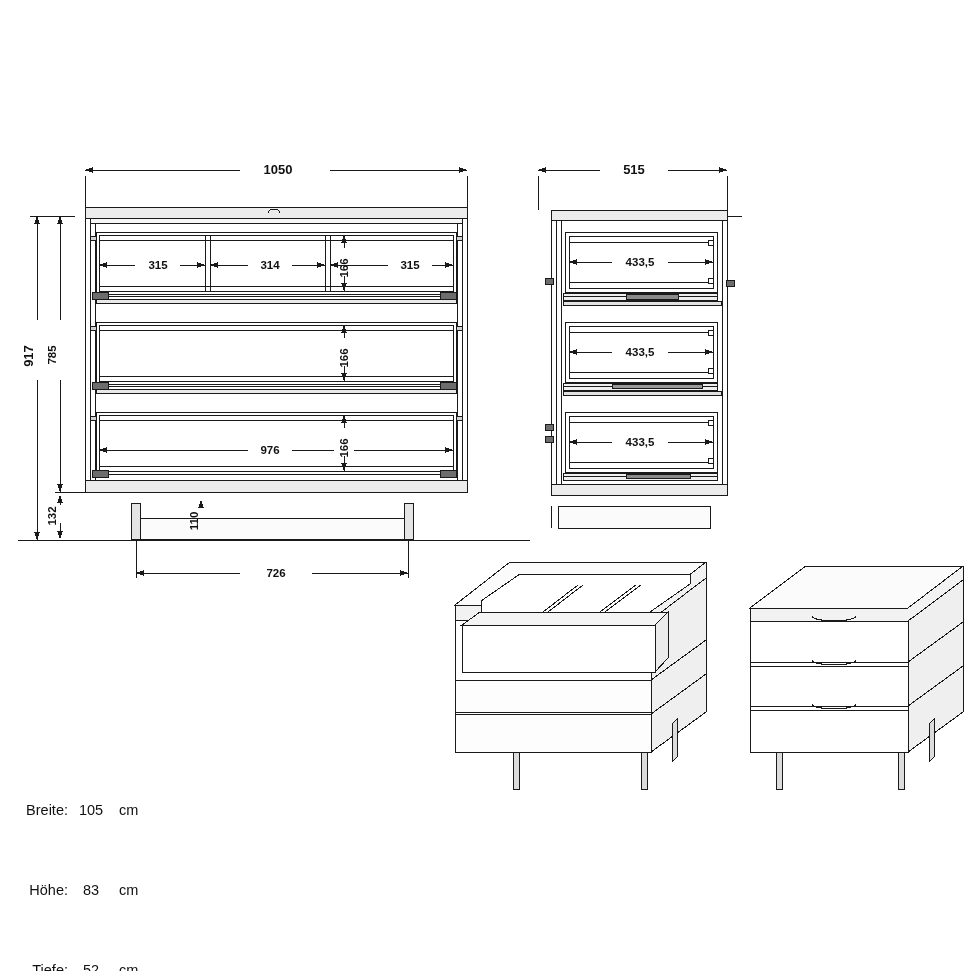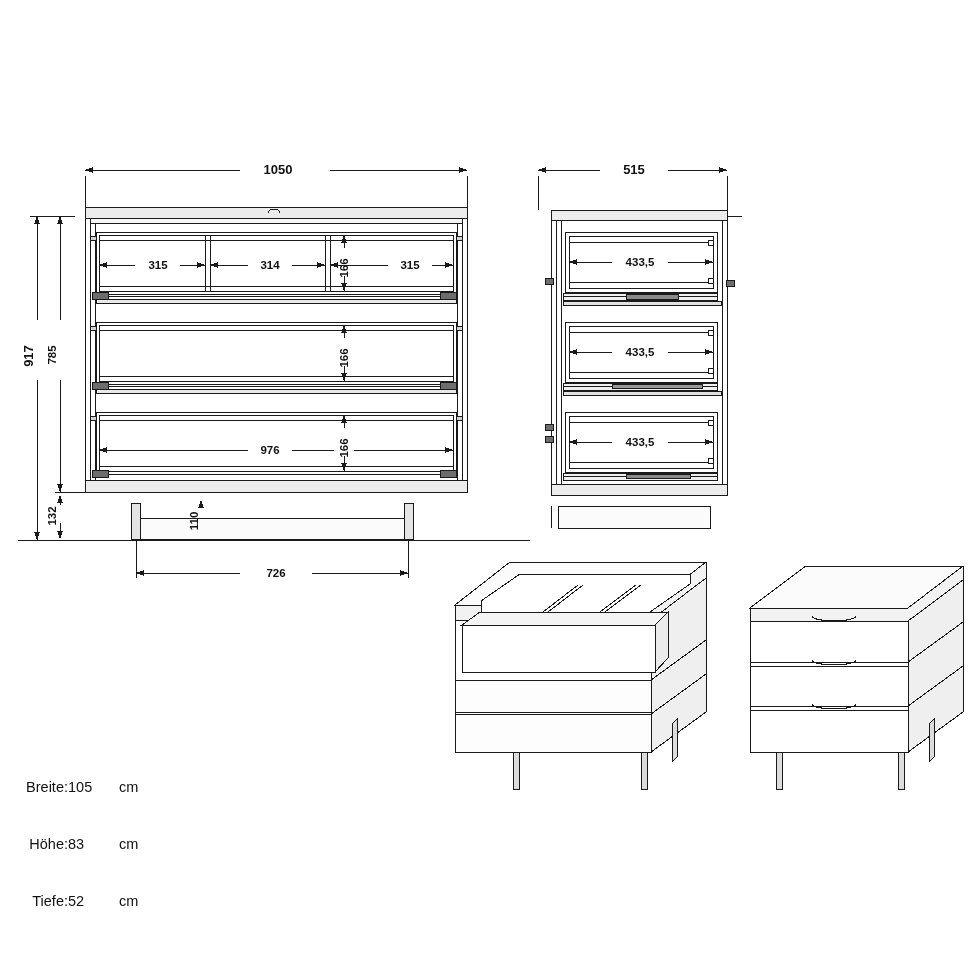--- a/index.html
+++ b/index.html
@@ -36,25 +36,26 @@
     display: block;
   }
   .spec-label {
     display: inline-block;
     width: 58px;
     text-align: right;
   }
   .spec-value {
     display: inline-block;
     width: 46px;
-    text-align: left;
+    text-align: center;
   }
   .spec-unit {
     display: inline-block;
     padding-left: 5px;
+    margin-top: 23px;
   }
   text {
     font-family: "Liberation Sans", sans-serif;
     fill: #111;
   }
   .dim-text {
     font-size: 11.5px;
     font-weight: bold;
   }
   .dim-text-big {

